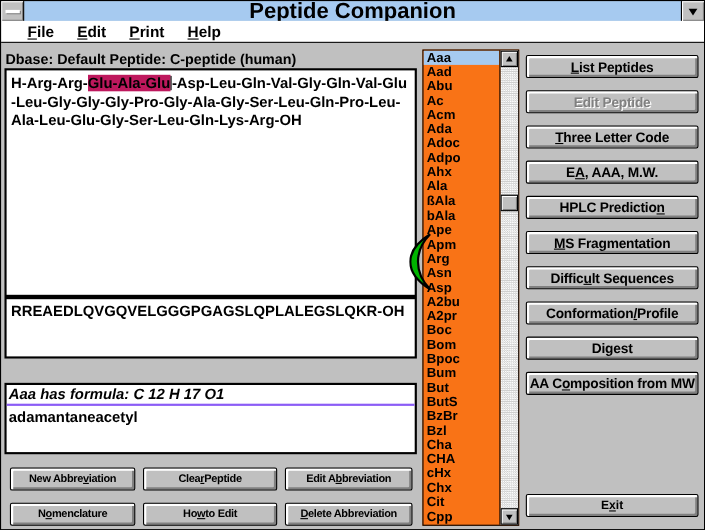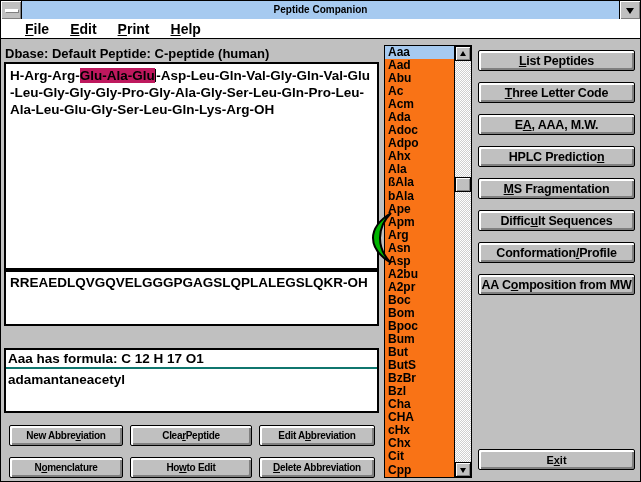--- a/index.html
+++ b/index.html
@@ -9,21 +9,21 @@
 
   .window { position: relative; width: 641px; height: 482px; background: #c0c0c0; overflow: hidden; }
   .window-border { position: absolute; inset: 0; border: 1px solid #000; pointer-events: none; z-index: 50; }
 
   
   .titlebar { position: absolute; left: 1px; top: 1px; width: 639px; height: 18px; background: #a6caf0; display: flex; }
   .sysbox { width: 21px; height: 18px; background: #c0c0c0; border-right: 1px solid #000;
             box-shadow: inset 1px 1px 0 #fff, inset -1px -1px 0 #808080;
             display: flex; align-items: center; justify-content: center; }
   .sysbox .dash { width: 13px; height: 3px; background: #fff; box-shadow: 1px 1px 0 #808080; }
-  .title { flex: 1; text-align: center; font-size: 10px; font-weight: bold; line-height: 18px; color: #000; }
+  .title { flex: 1; text-align: center; font-size: 20px; font-weight: bold; line-height: 18px; color: #000; }
   .minbox { width: 21px; height: 18px; background: #c0c0c0; border-left: 1px solid #000;
             box-shadow: inset 1px 1px 0 #fff, inset -1px -1px 0 #808080;
             display: flex; align-items: center; justify-content: center; }
   .tri-down-lg { width: 0; height: 0; border: 4px solid transparent; border-top: 6px solid #000; margin-top: 6px; }
 
   
   .menubar { position: absolute; left: 1px; top: 19px; width: 639px; height: 20px; background: #fff;
              border-bottom: 1px solid #000; display: flex; align-items: center; padding-left: 24px; }
   .menu-item { font-size: 14px; font-weight: bold; margin-right: 21px; }
 
@@ -33,21 +33,21 @@
   
   .textbox { position: absolute; background: #fff; border: 2px solid #000; font-weight: bold;
              font-size: 13.5px; color: #000; overflow: hidden; }
   .peptide-box { left: 4px; top: 62px; width: 375px; height: 208px; padding: 3px 4px;
                  line-height: 17px; word-break: break-all; }
   .sel { background: #be185d; }
   .caret { display: inline-block; width: 1.5px; height: 13px; background: #000; vertical-align: -2px; }
   .oneletter-box { left: 4px; top: 270px; width: 375px; height: 56px; padding: 3px 4px;
                    line-height: 16px; word-break: break-all; }
   .formula-box { left: 4px; top: 348px; width: 375px; height: 65px; padding: 0; }
-  .formula-row1 { height: 19px; border-bottom: 2px solid #0f766e; padding: 1px 2px; }
+  .formula-row1 { height: 19px; border-bottom: 2px solid #8b5cf6; padding: 1px 2px; font-style: italic; }
   .formula-row2 { padding: 3px 2px; }
 
   
   .btn { position: absolute; background: #c0c0c0; border: 1px solid #000; border-radius: 2px;
          box-shadow: inset 1px 1px 0 #fff, inset 2px 2px 0 #fff, inset -1px -1px 0 #808080, inset -2px -2px 0 #808080;
          display: flex; align-items: center; justify-content: center;
          font-weight: bold; color: #000; white-space: nowrap; }
   .btn.small { font-size: 10px; letter-spacing: -0.3px; height: 21px; align-items: center; }
   .btn.stack { position: static; width: 157px; height: 21px; font-size: 12.5px; letter-spacing: -0.2px; }
   .btn.disabled { color: #808080; text-shadow: 1px 1px 0 #fff; }
@@ -163,24 +163,26 @@
       </div>
     </div>
   </div>
 
   <svg class="marker" width="20" height="52" viewBox="0 0 20 52">
     <path d="M19,1 C6,9 1,17 1,26 C1,35 6,43 19,51 C11,43 8,35 8,26 C8,17 11,9 19,1 Z" fill="#00B400" stroke="#000" stroke-width="2"></path>
   </svg>
 
   <div class="action-stack">
     <div class="btn stack"><u>L</u>ist Peptides</div>
+    <div class="btn stack disabled">Edit Peptide</div>
     <div class="btn stack"><u>T</u>hree Letter Code</div>
     <div class="btn stack">E<u>A</u>, AAA, M.W.</div>
     <div class="btn stack">HPLC Predictio<u>n</u></div>
     <div class="btn stack"><u>M</u>S Fragmentation</div>
     <div class="btn stack">Diffic<u>u</u>lt Sequences</div>
     <div class="btn stack">Conformation <u>/</u> Profile</div>
+    <div class="btn stack">Digest</div>
     <div class="btn stack">AA C<u>o</u>mposition from MW</div>
   </div>
   <div class="btn exit-btn">E<u>x</u>it</div>
 
   <div class="window-border"></div>
 </div>
 
 </body></html>

